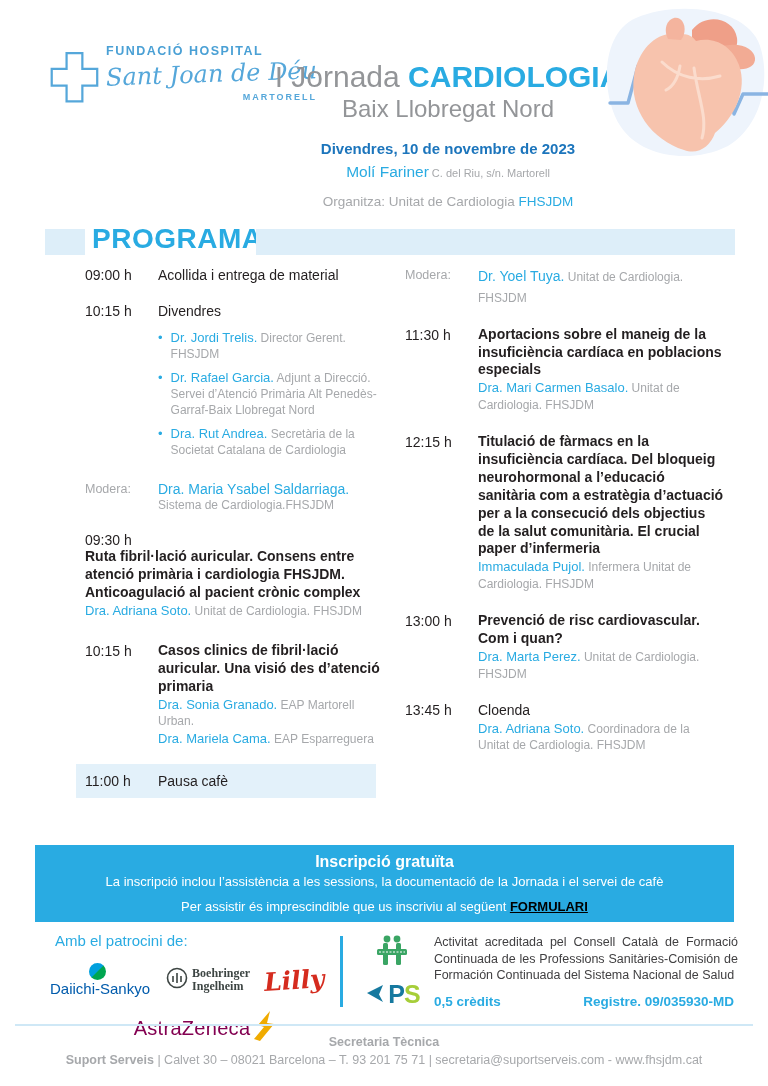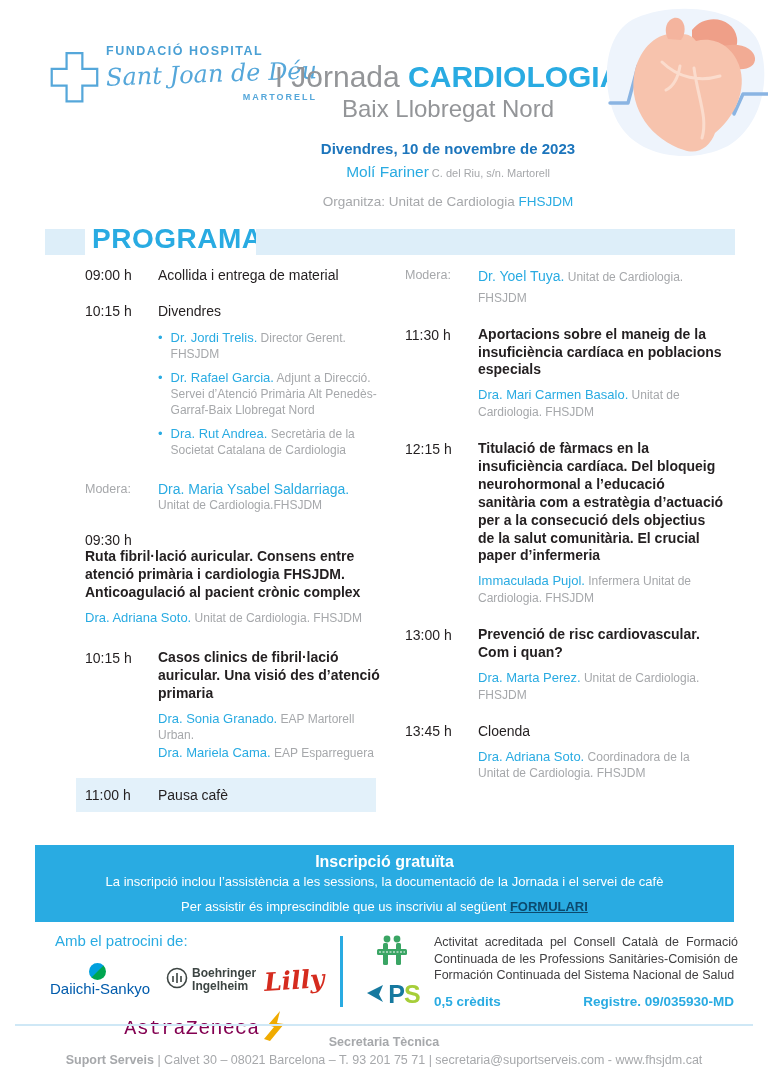--- a/index.html
+++ b/index.html
@@ -43,21 +43,21 @@
   .col { display:block; }
   .col-left { width:308px; margin-right:12px; }
   .col-right { width:336px; }
 
   .item { display:flex; margin-bottom:18px; }
   .time { width:73px; flex-shrink:0; font-size:14px; color:#231f20; padding-top:1px; }
   .content { flex:1; font-size:14px; line-height:1.3; color:#231f20; }
   .content-title-bold { font-weight:bold; font-size:14px; line-height:1.28; }
   .col-right .content { max-width:246px; }
 
-  .speakers { margin-top:7px; }
+  .speakers { }
   .speaker { font-size:12.5px; line-height:1.32; }
   .speaker-name { color:#29abe2; font-size:13px; }
   .speaker-role { color:#a6a8ab; font-size:12px; }
 
   .bullets { margin-top:10px; }
   .bullet { display:flex; margin-bottom:7px; line-height:1.27; }
   .bullet-dot { color:#29abe2; font-size:13px; margin-right:8px; flex-shrink:0; }
   .bullet-body { font-size:12.5px; }
   .bullet-name { color:#29abe2; font-size:13px; }
   .bullet-role { color:#a6a8ab; font-size:12px; }
@@ -68,34 +68,34 @@
   .modera-name { color:#29abe2; font-size:14px; }
   .modera-role { color:#a6a8ab; font-size:12px; }
 
   .item-pause { background:#e3f1fa; margin-left:-9px; padding:8px 0 8px 9px; width:300px; margin-bottom:0; }
 
   
   .registration { position:absolute; left:35px; top:845px; width:699px; height:77px; background:#29abe2; color:#ffffff; text-align:center; }
   .reg-title { font-size:16px; font-weight:bold; margin-top:8px; }
   .reg-line1 { font-size:13px; margin-top:3px; }
   .reg-line2 { font-size:13px; margin-top:10px; }
-  .reg-link { font-weight:bold; text-decoration:underline; color:#0c4a6e; cursor:pointer; }
+  .reg-link { font-weight:bold; text-decoration:underline; color:#000000; cursor:pointer; }
 
   
   .sponsors { position:absolute; left:38px; top:932px; width:298px; }
   .sponsors-heading { color:#29abe2; font-size:15px; margin-left:17px; }
   .sponsor-row { display:flex; align-items:center; margin-top:14px; margin-left:12px; }
   .sponsor { display:flex; align-items:center; }
   .daiichi { margin-right:16px;flex-direction:column; }
   .daiichi-circle { width:17px; height:17px; border-radius:50%; background:linear-gradient(135deg,#00a0dd 48%, #00a650 52%); margin-right:5px; }
   .daiichi-text { color:#005bac; font-size:15px; }
-  .boehringer { margin-right:8px; }
+  .boehringer { margin-right:14px;font-family:Liberation Serif, serif; }
   .boehringer-text { color:#3d4543; font-size:12px; font-weight:bold; line-height:1.05; margin-left:4px; }
   .lilly-text { font-family:"DejaVu Serif", serif; font-style:italic; font-weight:bold; color:#d52b1e; font-size:25px; transform:rotate(-4deg); }
-  .az-row { display:flex; align-items:center; justify-content:center; margin-top:12px; margin-left:40px;font-family:Liberation Mono, monospace; }
+  .az-row { display:flex; align-items:center; justify-content:center; margin-top:12px; margin-left:40px; }
   .az-text { color:#830051; font-size:20px; letter-spacing:0.3px; }
 
   .divider-v { position:absolute; left:340px; top:936px; width:3px; height:71px; background:#29abe2; }
 
   .accreditation { position:absolute; left:358px; top:934px; width:380px; display:flex; }
   .accr-logos { width:68px; flex-shrink:0; display:flex; flex-direction:column; align-items:center; }
   .ps-row { display:flex; align-items:center; margin-top:8px; }
   .ps-p { color:#16799f; font-size:25px; font-weight:bold; margin-left:2px; letter-spacing:-1px; }
   .ps-s { color:#a6ce39; font-size:25px; font-weight:bold; letter-spacing:-1px; }
   .accr-main { flex:1; margin-left:8px; }
@@ -189,21 +189,21 @@
               <span class="bullet-body"><span class="bullet-name">Dra. Rut Andrea.</span><span class="bullet-role"> Secretària de la Societat Catalana de Cardiologia</span></span>
             </div>
           </div>
         </div>
       </div>
 
       <div class="modera-row">
         <div class="modera-label">Modera:</div>
         <div class="modera-body">
           <div class="modera-name">Dra. Maria Ysabel Saldarriaga.</div>
-          <div class="modera-role">Unitat de Cardiologia.FHSJDM</div>
+          <div class="modera-role">Sistema de Cardiologia.FHSJDM</div>
         </div>
       </div>
 
       <div class="item" style="margin-bottom:22px;flex-direction:column;">
         <div class="time">09:30 h</div>
         <div class="content">
           <div class="content-title-bold">Ruta fibril·lació auricular. Consens entre atenció primària i cardiologia FHSJDM. Anticoagulació al pacient crònic complex</div>
           <div class="speakers">
             <div class="speaker"><span class="speaker-name">Dra. Adriana Soto.</span><span class="speaker-role"> Unitat de Cardiologia. FHSJDM</span></div>
           </div>

